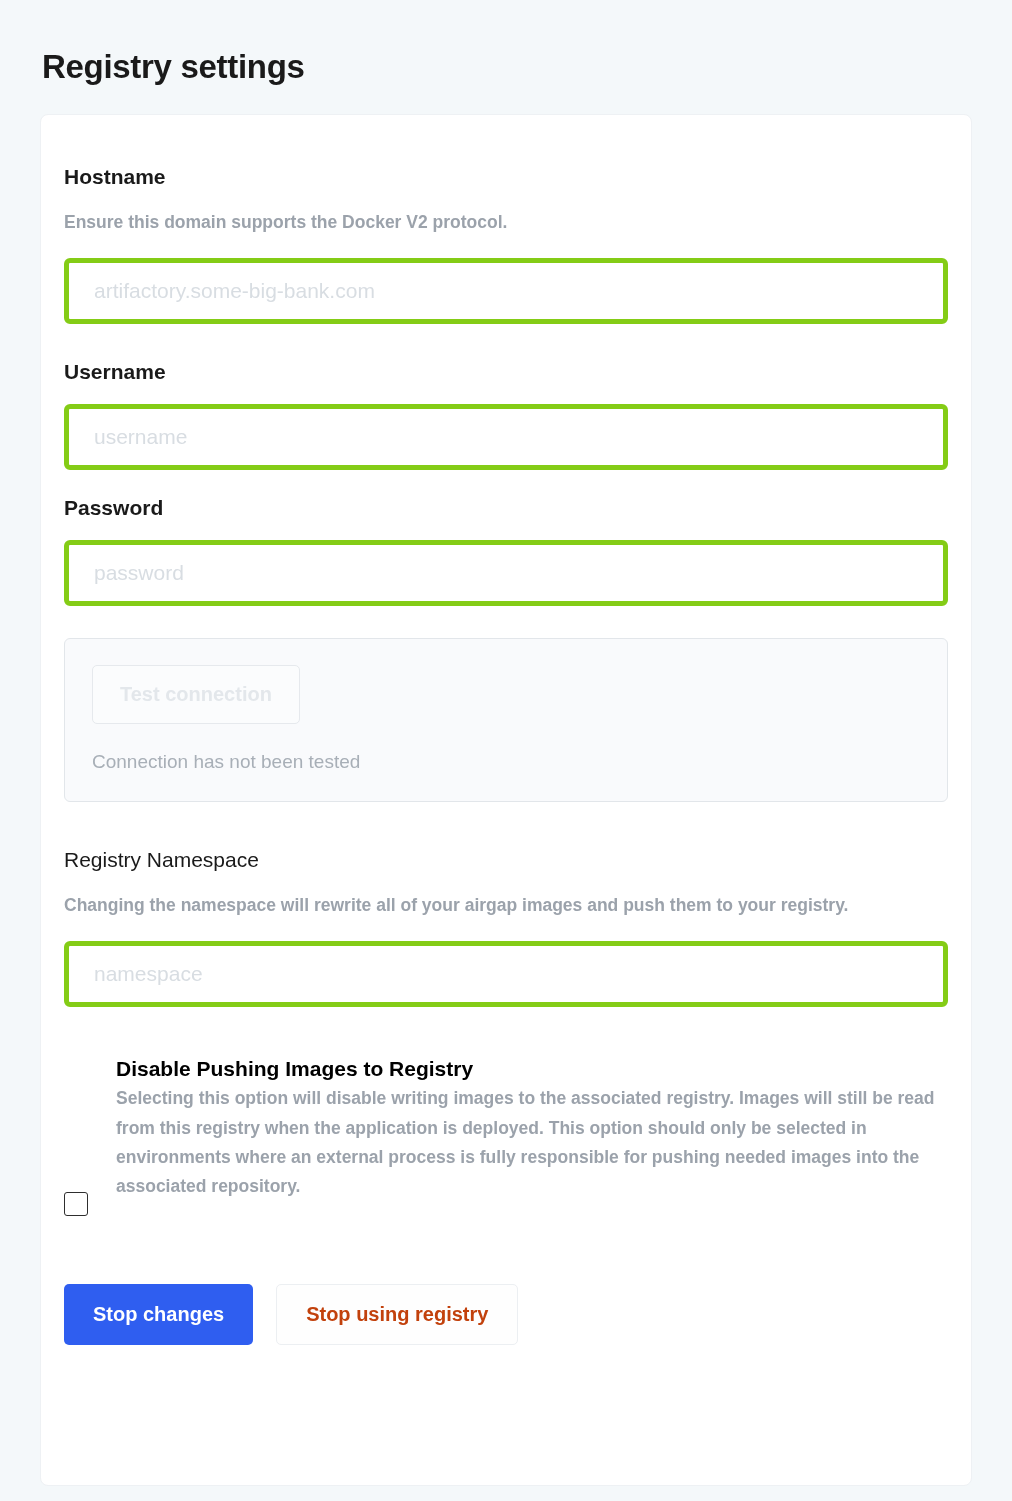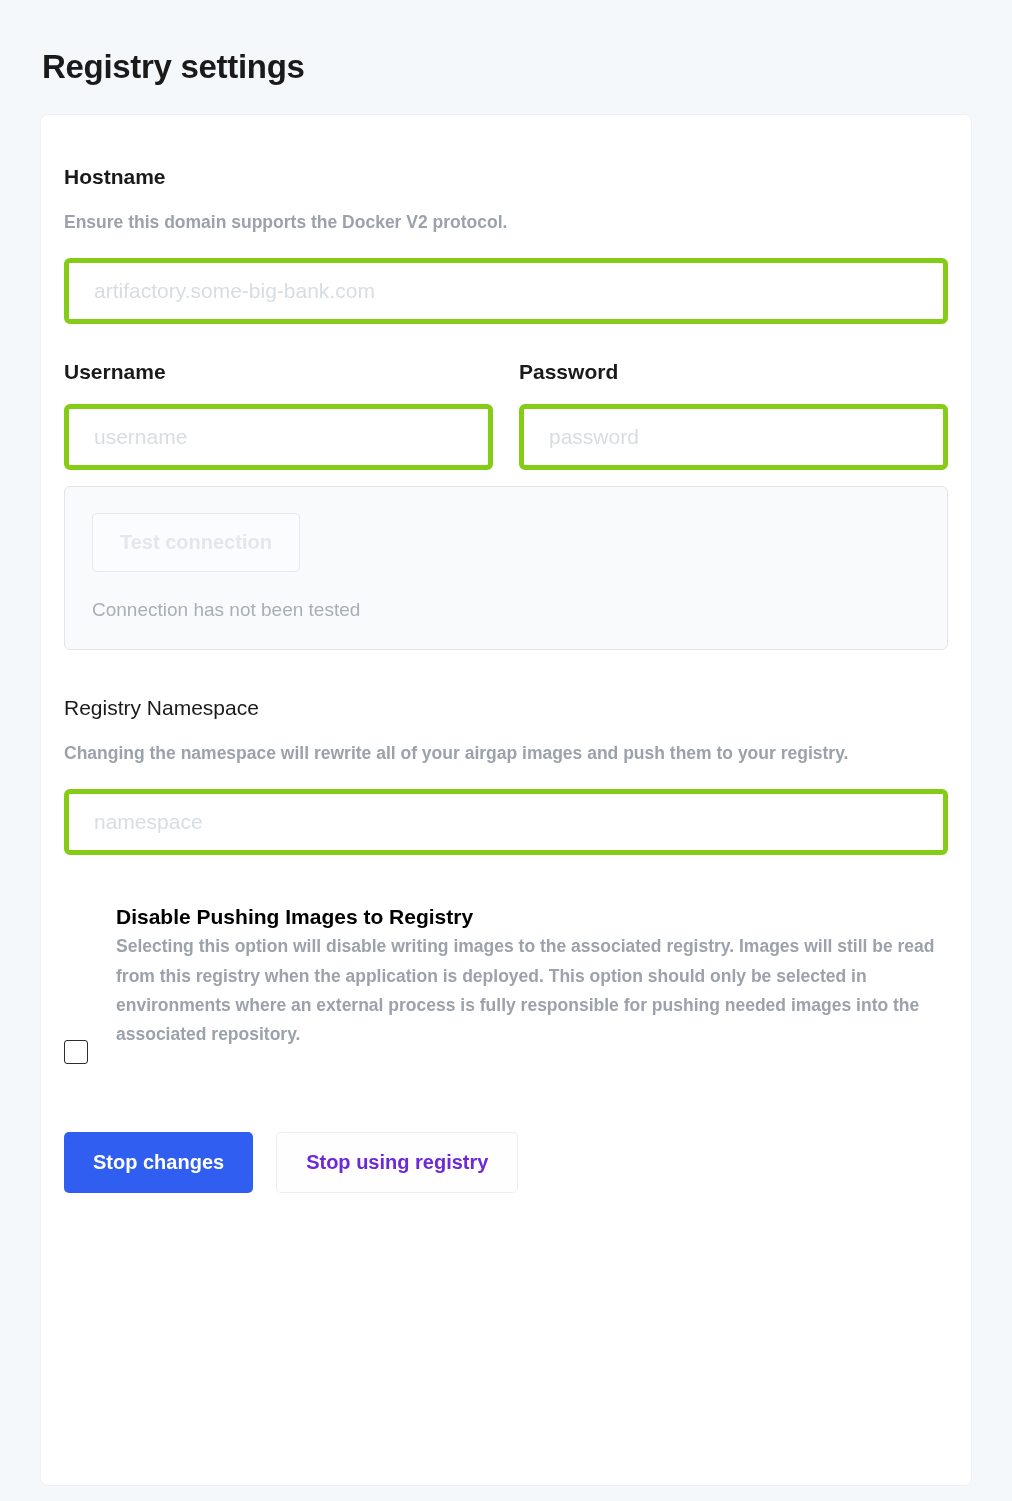--- a/index.html
+++ b/index.html
@@ -62,33 +62,34 @@
   }
   input.field::placeholder {
     color: #d8dde2;
   }
   .mt22 { margin-top: 22px; }
 
   .two-col {
     display: flex;
     gap: 26px;
     margin-top: 36px;
+    flex-direction: column;
   }
   .col {
     flex: 1 1 0;
     min-width: 0;
   }
   .col .label {
     font-size: 21px;
     font-weight: bold;
     color: #1a1a1a;
     margin-bottom: 20px;
   }
   .test-box {
-    margin-top: 16px;
+    margin-top: 32px;
     border: 1px solid #e2e6ea;
     border-radius: 6px;
     background: #f9fafc;
     padding: 26px 27px 28px 27px;
   }
   .test-btn {
     display: inline-block;
     background: #fbfcfd;
     border: 1px solid #e6e9ed;
     border-radius: 5px;
@@ -158,21 +159,21 @@
     border: none;
     border-radius: 5px;
     font-size: 20px;
     font-weight: bold;
     font-family: "Liberation Sans", sans-serif;
     padding: 18px 29px;
     cursor: pointer;
   }
   .btn-ghost {
     background: #fefefe;
-    color: #6d28d9;
+    color: #c2410c;
     border: 1px solid #eceff2;
     border-radius: 5px;
     font-size: 20px;
     font-weight: bold;
     font-family: "Liberation Sans", sans-serif;
     padding: 18px 29px;
     cursor: default;
   }
 </style>
 </head>

